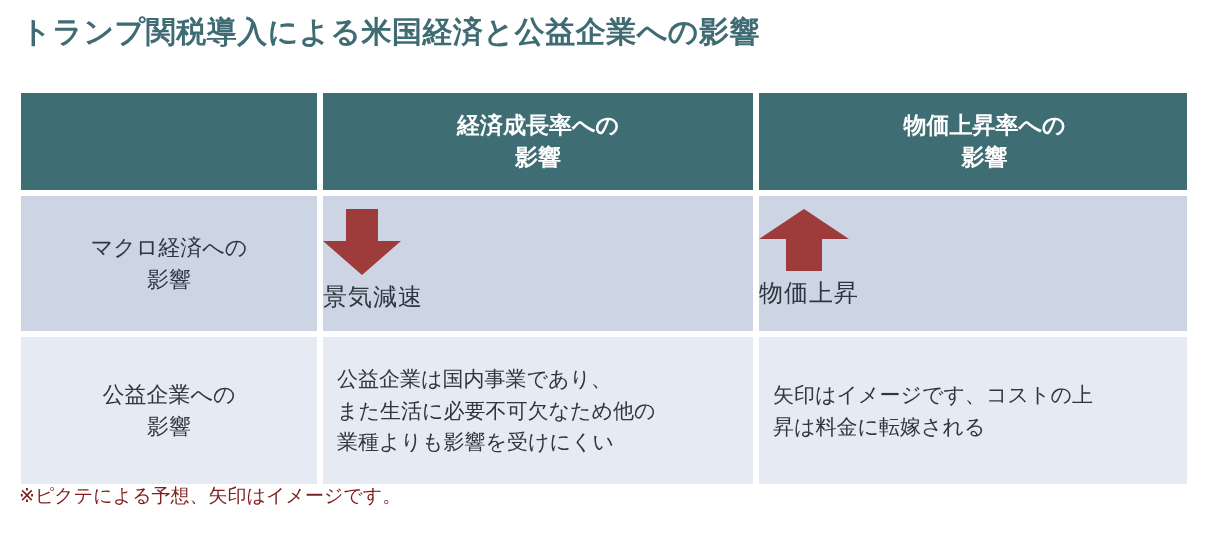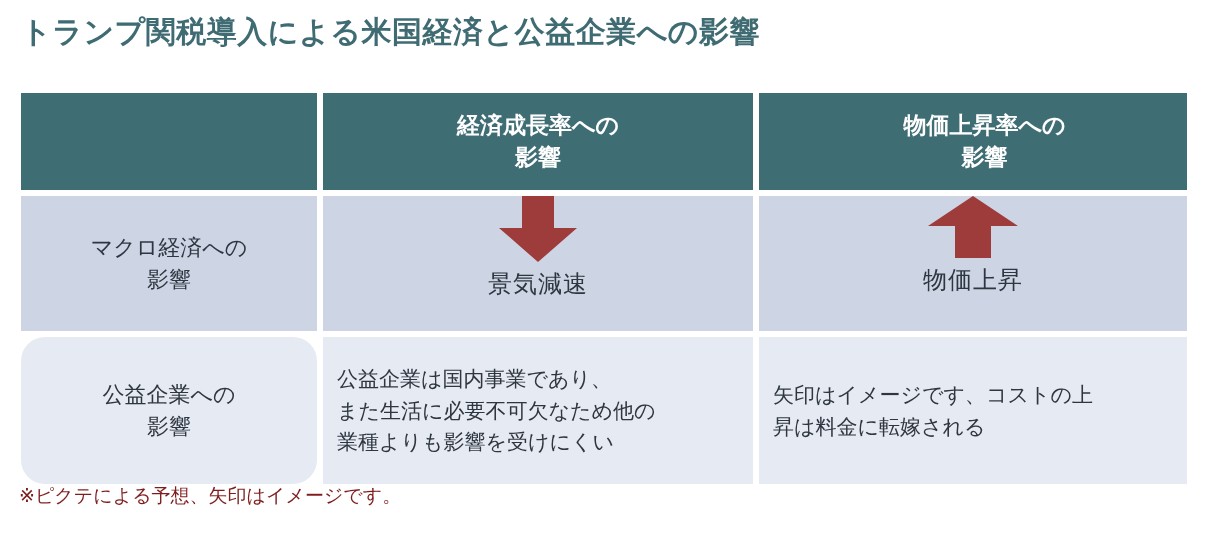--- a/index.html
+++ b/index.html
@@ -75,22 +75,23 @@
     display: flex;
     align-items: center;
     justify-content: center;
     text-align: center;
     font-size: 22px;
     line-height: 1.45;
   }
   .row-macro .cell.arrow-cell {
     display: flex;
     flex-direction: column;
-    align-items: center;
+    align-items: flex-start;
     justify-content: flex-start;
+    padding-top: 13px;
   }
   .arrow-caption {
     margin-top: 6px;
     font-size: 24px;
     color: #2E3640;
     letter-spacing: 1px;
   }
 
   
   .row-util .cell {
@@ -170,21 +171,21 @@
       <span>
         <svg class="arrow-svg" width="90" height="62" viewBox="0 0 90 62" aria-hidden="true">
           <polygon points="45,0 90,30 63,30 63,62 27,62 27,30 0,30" fill="#9E3B3B"></polygon>
         </svg>
       </span>
       <span class="arrow-caption">物価上昇</span>
     </div>
   </div>
 
   <div class="matrix-row row-util">
-    <div class="cell col-label label-cell" style="white-space: pre-line; border-radius: 24px;">公益企業への
+    <div class="cell col-label label-cell" style="white-space: pre-line;">公益企業への
 影響</div>
 
     <div class="cell col-growth body-cell">
       <span class="body-text">公益企業は国内事業であり、
 また生活に必要不可欠なため他の
 業種よりも影響を受けにくい</span>
     </div>
 
     <div class="cell col-price body-cell">
       <span class="body-text">矢印はイメージです、コストの上

